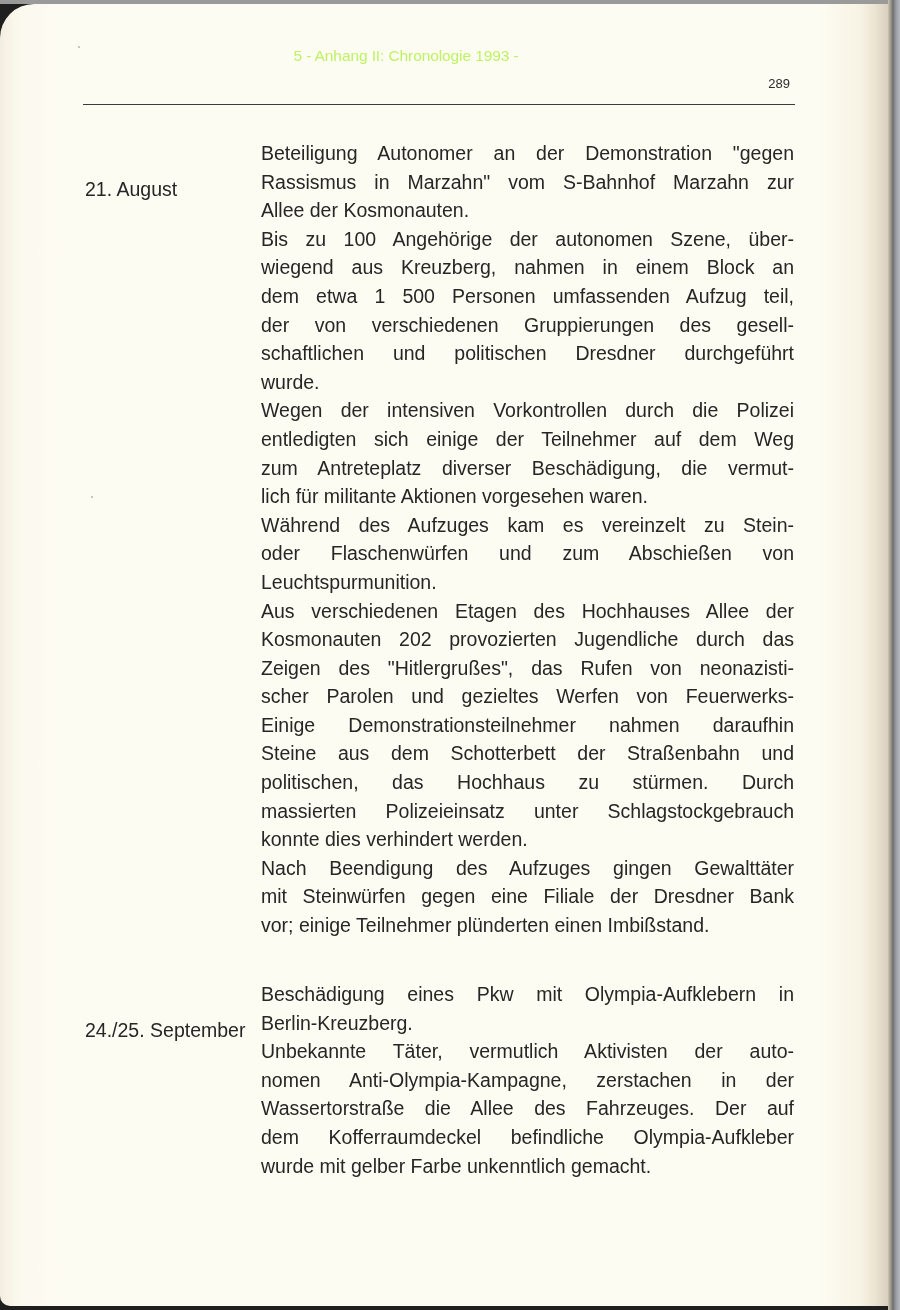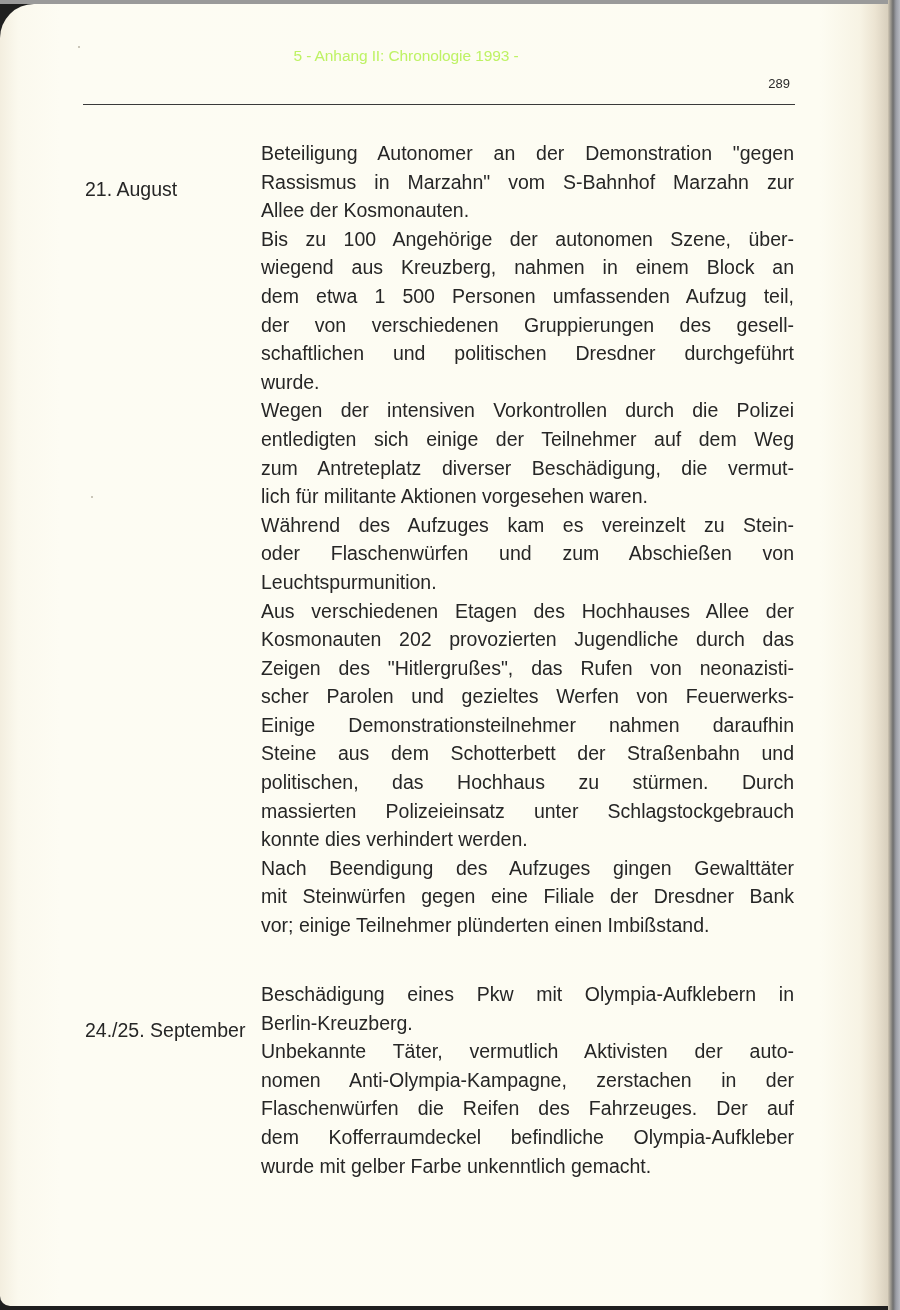--- a/index.html
+++ b/index.html
@@ -186,19 +186,19 @@
   <div class="entry" style="top:980px;">
     <div class="entry-date">24./25. September</div>
     <div class="entry-body">
       <div class="para">
         <span class="line">Beschädigung eines Pkw mit Olympia-Aufklebern in</span>
         <span class="line last">Berlin-Kreuzberg.</span>
       </div>
       <div class="para">
         <span class="line">Unbekannte Täter, vermutlich Aktivisten der auto-</span>
         <span class="line">nomen Anti-Olympia-Kampagne, zerstachen in der</span>
-        <span class="line">Flaschenwürfen die Reifen des Fahrzeuges. Der auf</span>
+        <span class="line">Wassertorstraße die Allee des Fahrzeuges. Der auf</span>
         <span class="line">dem Kofferraumdeckel befindliche Olympia-Aufkleber</span>
         <span class="line last">wurde mit gelber Farbe unkenntlich gemacht.</span>
       </div>
     </div>
   </div>
 </div>
 
 </body></html>

